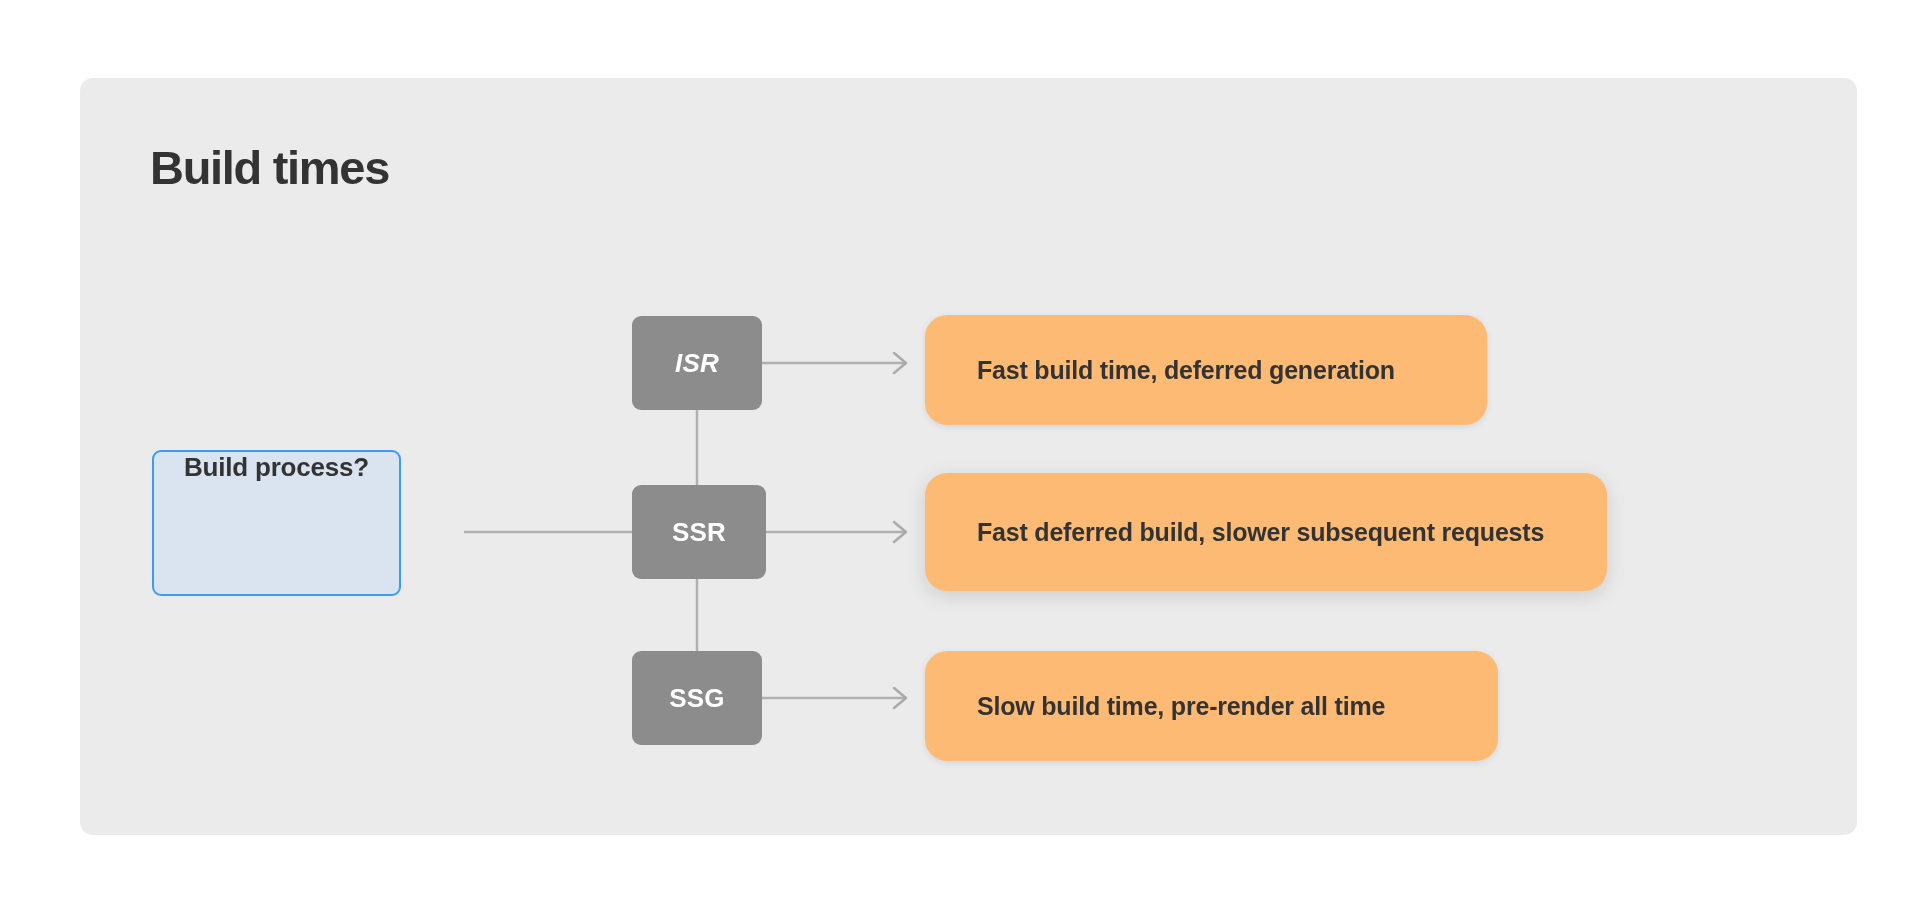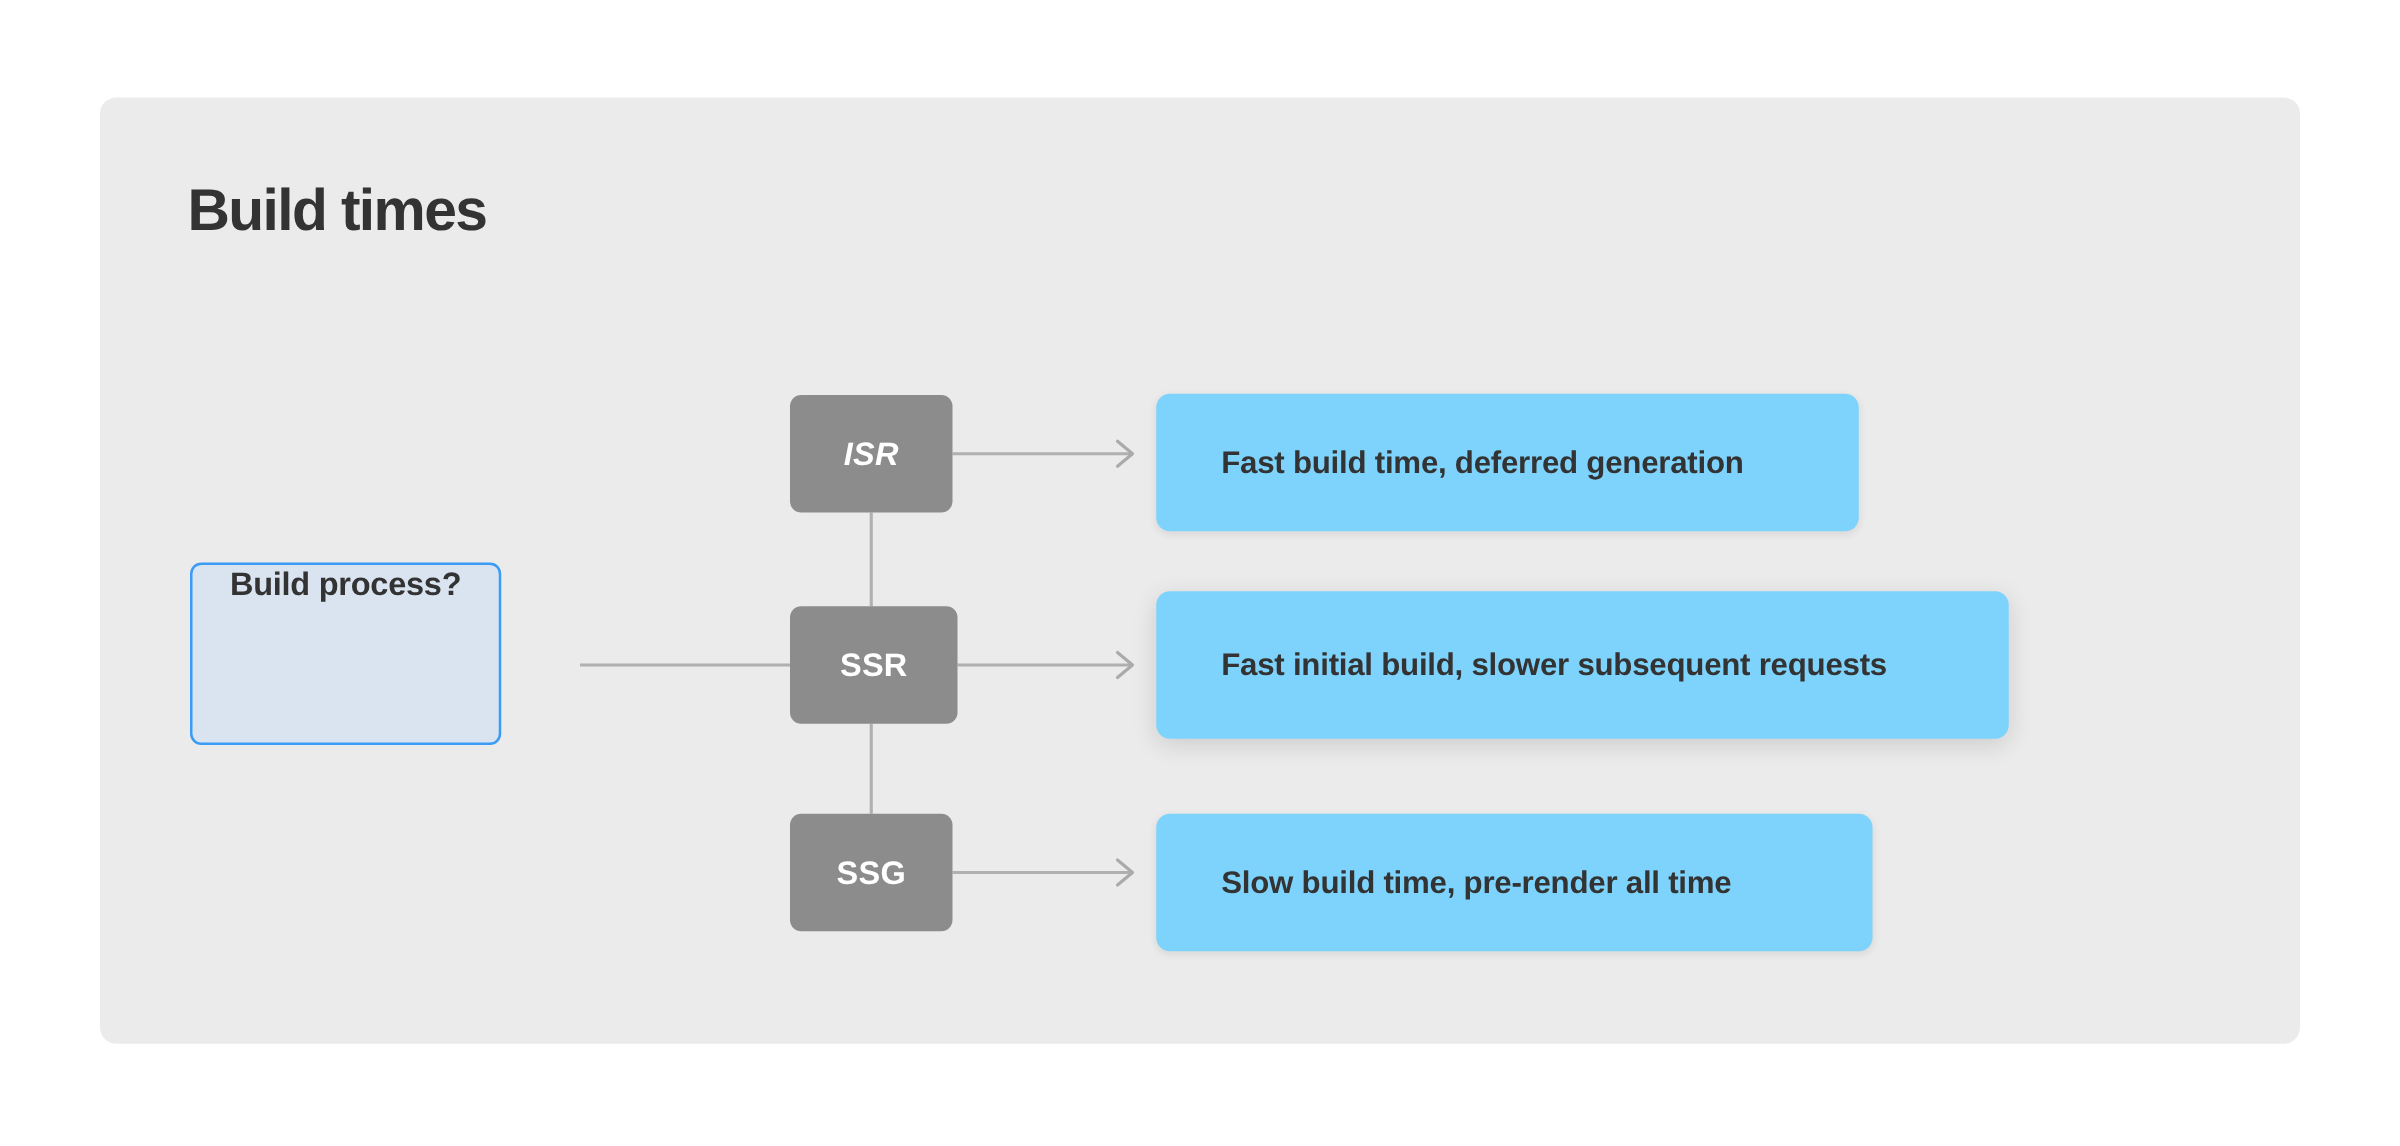--- a/index.html
+++ b/index.html
@@ -17,20 +17,21 @@
 
   
   .panel {
     position: absolute;
     left: 80px;
     top: 78px;
     width: 1760px;
     height: 757px;
     background: #ebebeb;
     border-radius: 13px;
+    padding-left: 17px;
   }
 
   .panel-title {
     position: absolute;
     left: 70px;
     top: 62px;
     font-size: 47px;
     font-weight: 700;
     letter-spacing: -1.3px;
     color: #333333;
@@ -94,22 +95,22 @@
     letter-spacing: 0.2px;
     white-space: nowrap;
   }
   .node-isr { left: 552px; top: 238px; width: 130px; height: 94px; font-style: italic; }
   .node-ssr { left: 552px; top: 407px; width: 134px; height: 94px; }
   .node-ssg { left: 552px; top: 573px; width: 130px; height: 94px; justify-content: center; }
 
   
   .card {
     position: absolute;
-    background: #7dd3fc;
-    border-radius: 11px;
+    background: #fdba74;
+    border-radius: 22px;
     display: flex;
     align-items: center;
   }
   .card .card-label {
     font-size: 25px;
     font-weight: 700;
     color: #333333;
     letter-spacing: -0.2px;
     white-space: nowrap;
     padding-left: 52px;
@@ -168,21 +169,21 @@
 
     <div class="node-strategy node-ssg">
       <span class="node-label">SSG</span>
     </div>
 
     <div class="card card-isr">
       <span class="card-label">Fast build time, deferred generation</span>
     </div>
 
     <div class="card card-ssr">
-      <span class="card-label">Fast initial build, slower subsequent requests</span>
+      <span class="card-label">Fast deferred build, slower subsequent requests</span>
     </div>
 
     <div class="card card-ssg">
       <span class="card-label">Slow build time, pre-render all time</span>
     </div>
 
   </div>
 </div>
 
 </body></html>

